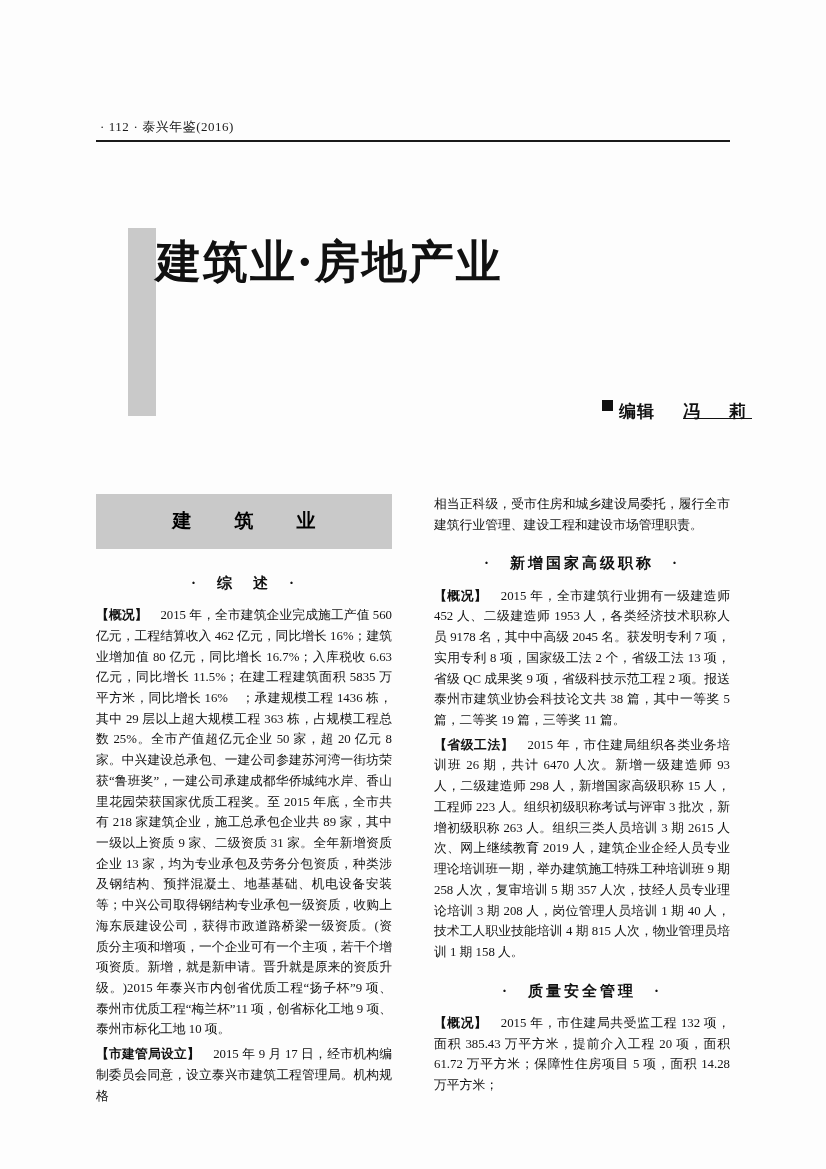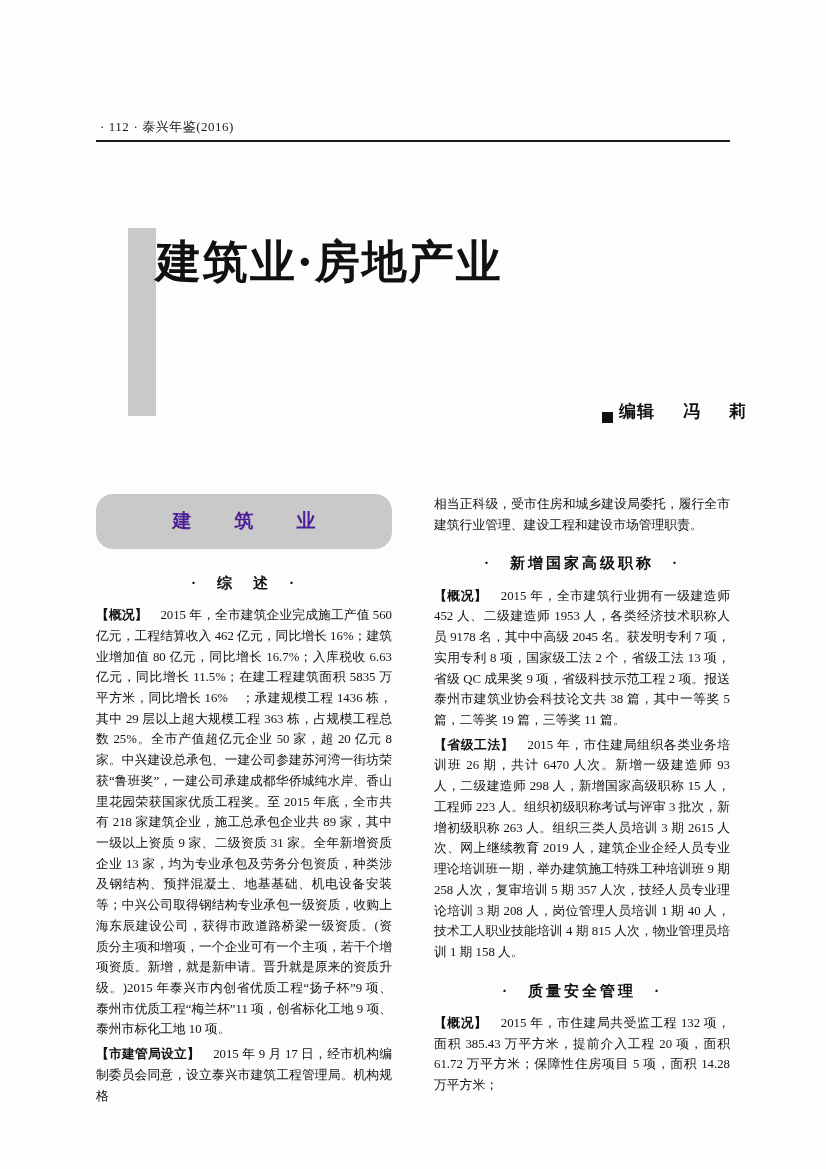--- a/index.html
+++ b/index.html
@@ -67,33 +67,34 @@
   }
 
   .editor-line {
     position: absolute;
     right: 96px;
     top: 400px;
     font-size: 17px;
     font-weight: bold;
     letter-spacing: 1px;
     display: flex;
-    align-items: flex-end;
+    align-items: flex-start;
     gap: 2px;
   }
   .editor-line .sq {
     display: inline-block;
     width: 11px;
     height: 11px;
     background: #111;
     margin-right: 4px;
   }
   .editor-line .name {
     margin-left: 26px;
     letter-spacing: 6px;
+    text-decoration: underline;
   }
 
   
   .col {
     position: absolute;
     top: 494px;
     width: 296px;
     font-size: 12.8px;
     line-height: 1.62;
     text-align: justify;
@@ -103,22 +104,21 @@
   .col-right { left: 434px; }
 
   .section-banner {
     background: #c9c9c9;
     text-align: center;
     font-size: 19px;
     font-weight: bold;
     letter-spacing: 12px;
     padding: 12px 0 12px 12px;
     margin-bottom: 22px;
-    color: #4c1d95;
-    border-radius: 17px;
+    color: #000000;
   }
 
   .sub-head {
     text-align: center;
     font-size: 15px;
     font-weight: bold;
     letter-spacing: 3px;
     margin: 16px 0 10px;
     color: #111;
   }

